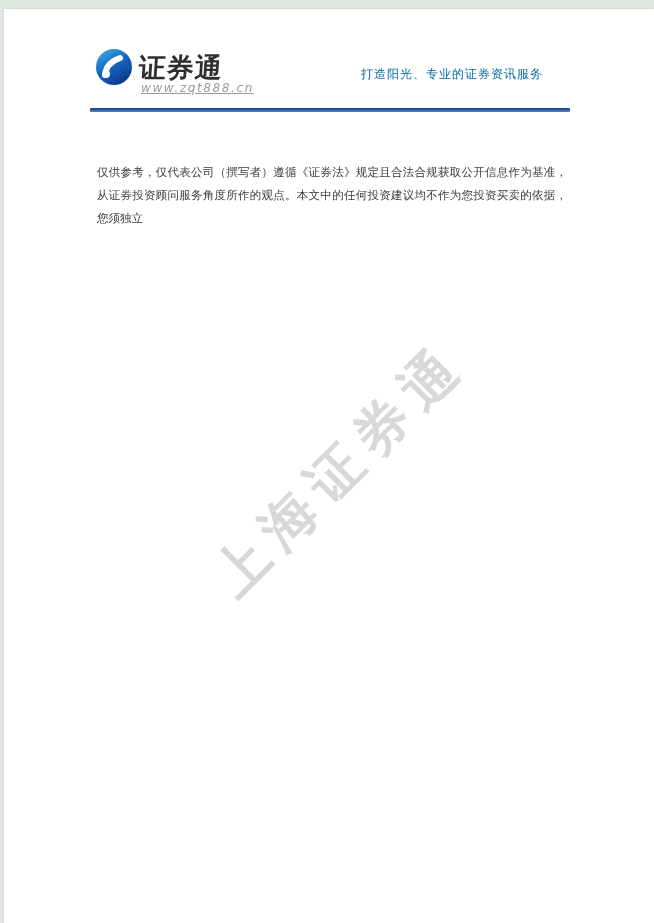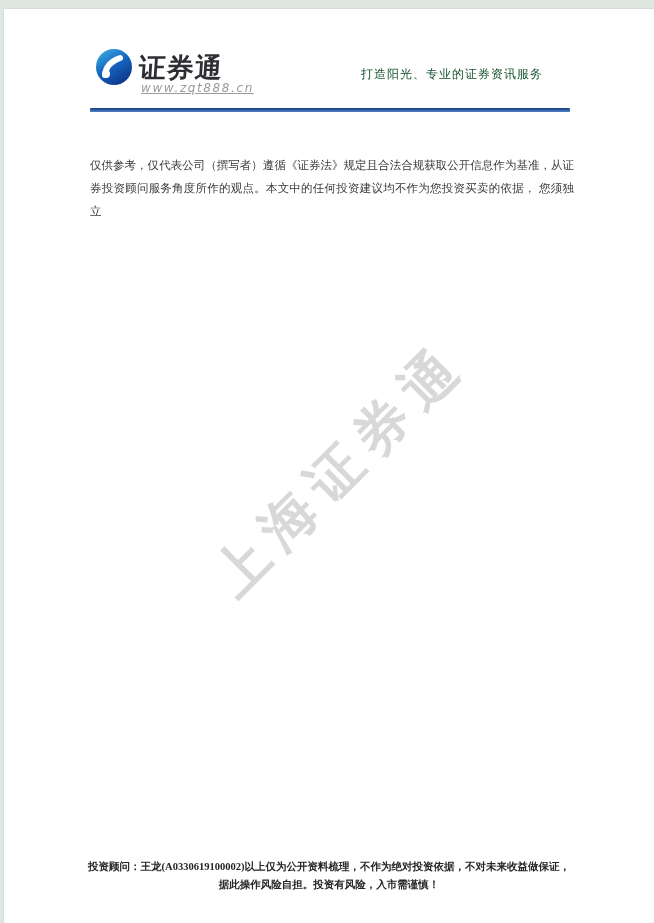--- a/index.html
+++ b/index.html
@@ -34,39 +34,39 @@
   .brand-url {
     position: absolute; left: 137px; top: 72px;
     font-size: 12px; font-style: italic;
     color: #9a9a9a; letter-spacing: 1.6px;
     font-family: "DejaVu Sans", sans-serif;
     text-decoration: underline;
   }
   .tagline {
     position: absolute; right: 111px; top: 57px;
     font-size: 12px; letter-spacing: 1px;
-    color: #14532d;
+    color: #0369a1;
     font-family: Liberation Sans, sans-serif;
   }
   .header-rule {
     position: absolute; left: 86px; top: 99px;
     width: 480px; height: 4px;
     background: linear-gradient(180deg, #1b3d7c 0%, #2d5aa0 45%, #5282c6 100%);
     border-radius: 1px;
   }
 
   
   .content {
     position: absolute; left: 86px; top: 145px;
     width: 484px;
     font-size: 11.5px; line-height: 23px;
     color: #3a3a3a;
     text-align: justify;
   }
-  .content p { margin: 0; }
+  .content p { margin: 7px; }
   .content p.gap-after { margin-bottom: 23px; }
 
   
   .watermark {
     position: absolute; left: 336px; top: 461px;
     transform: translate(-50%, -50%) rotate(-45deg);
     font-size: 54px; font-weight: bold;
     letter-spacing: 12px;
     color: #d8d8d8;
     white-space: nowrap;
@@ -112,15 +112,14 @@
 
     <div class="header-rule"></div>
   </div>
 
   <div class="content">
     <p class="gap-after">仅供参考，仅代表公司（撰写者）遵循《证券法》规定且合法合规获取公开信息作为基准，从证券投资顾问服务角度所作的观点。本文中的任何投资建议均不作为您投资买卖的依据， 您须独立</p>
   </div>
 
   <div class="watermark">上海证券通</div>
 
-  <div class="footer-note">投资顾问：王龙(A0330619100002)以上仅为公开资料梳理，不作为绝对投资依据，不对未来收益做保证，据此操作风险自担。投资有风险，入市需谨慎！</div>
 
 </div>
 
 </body></html>

